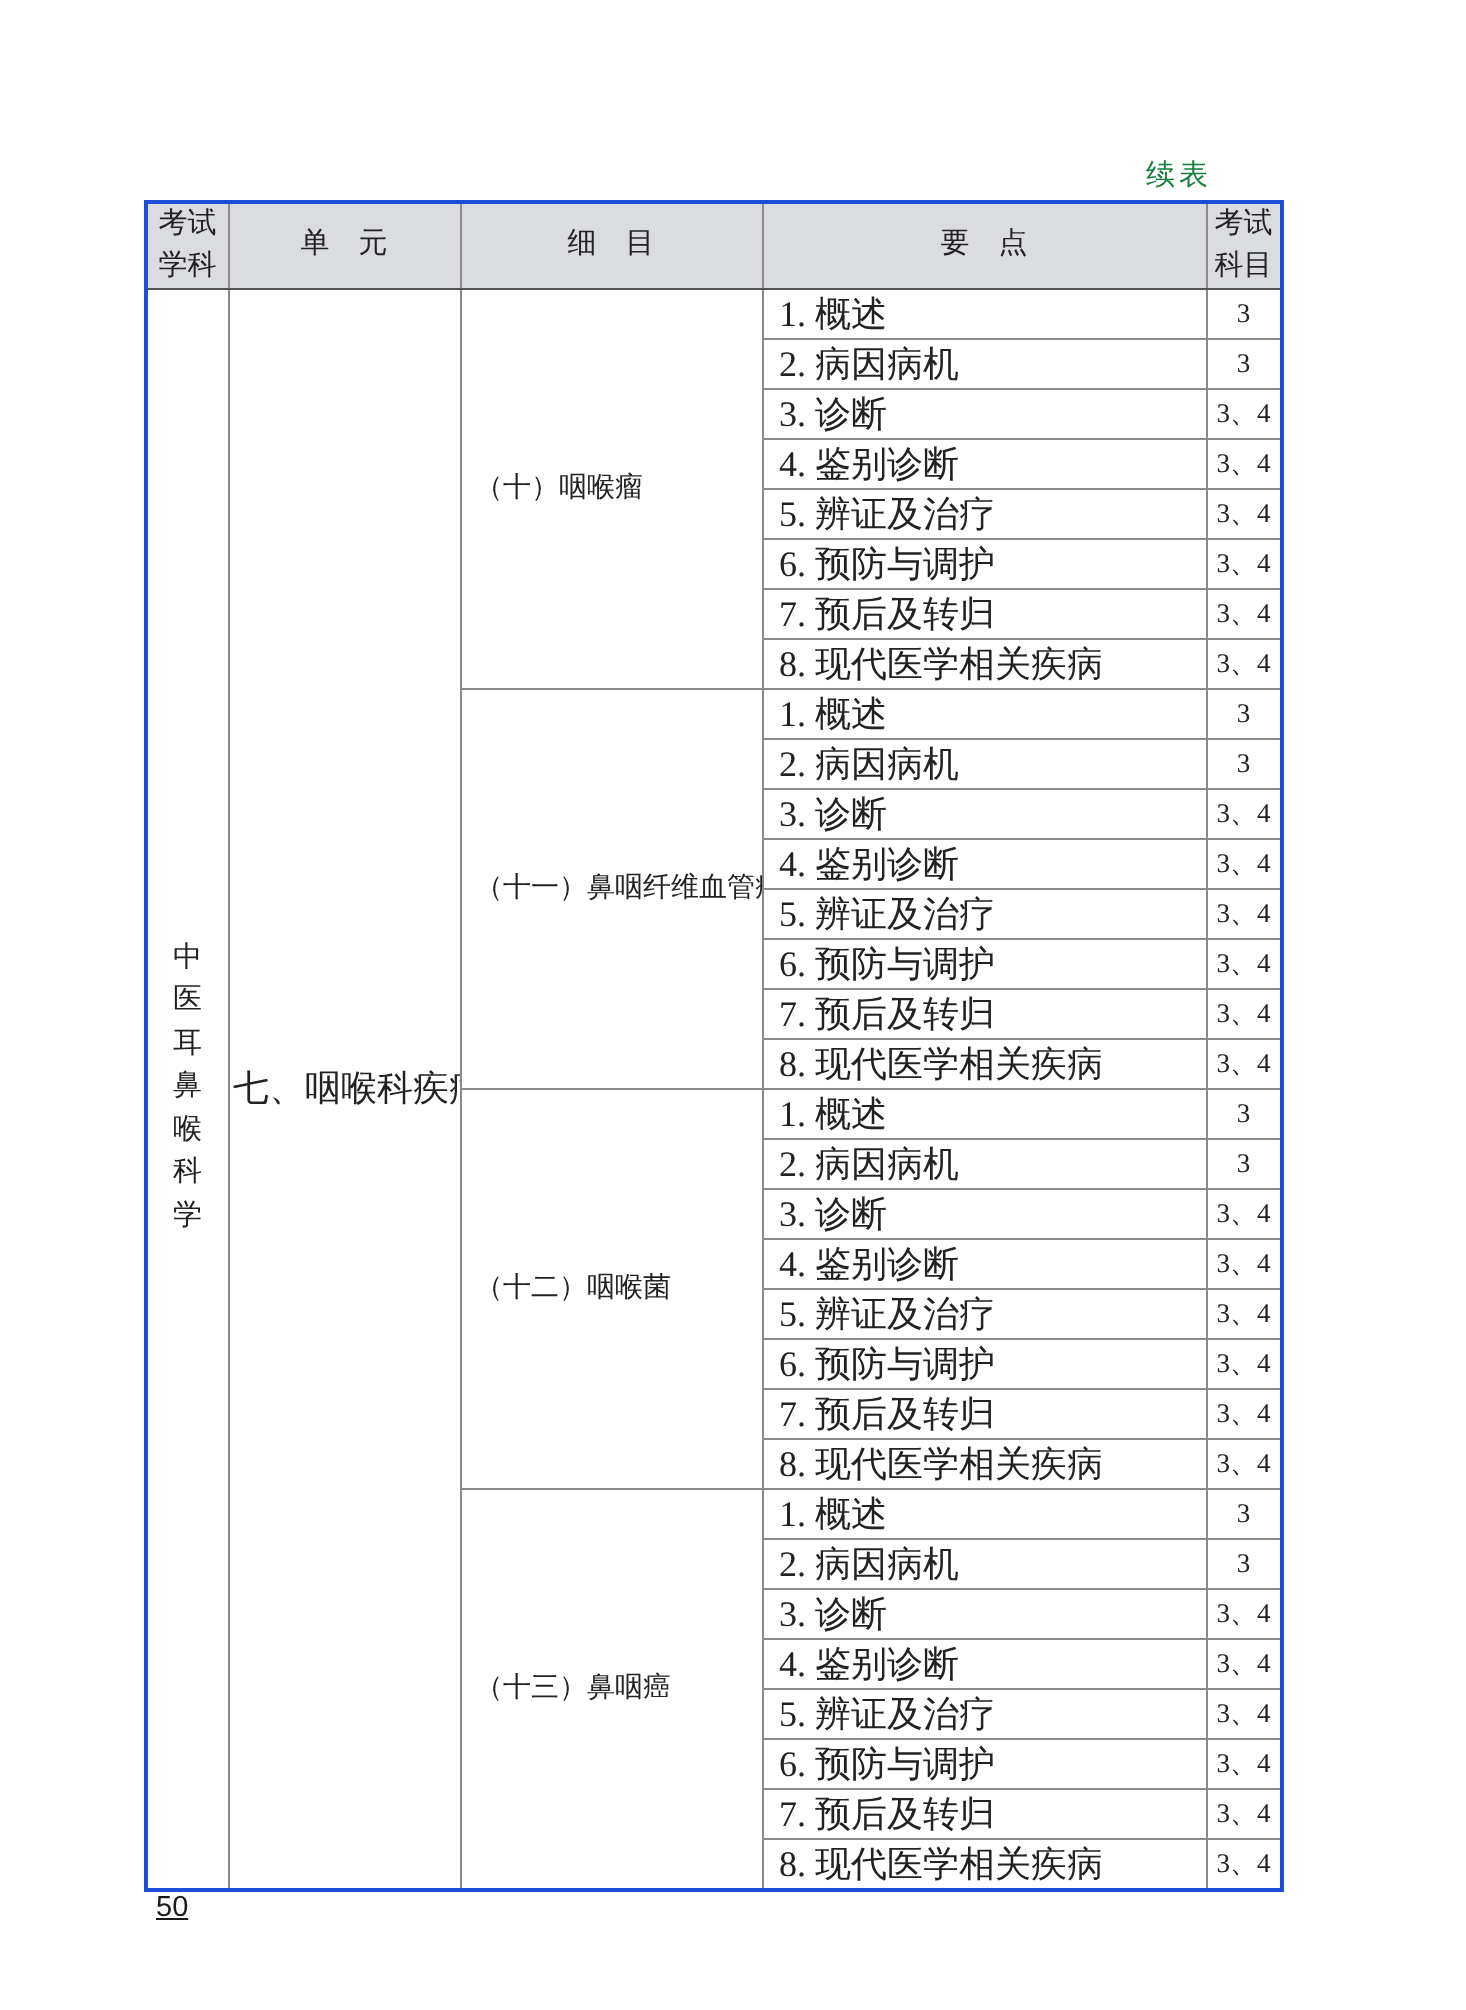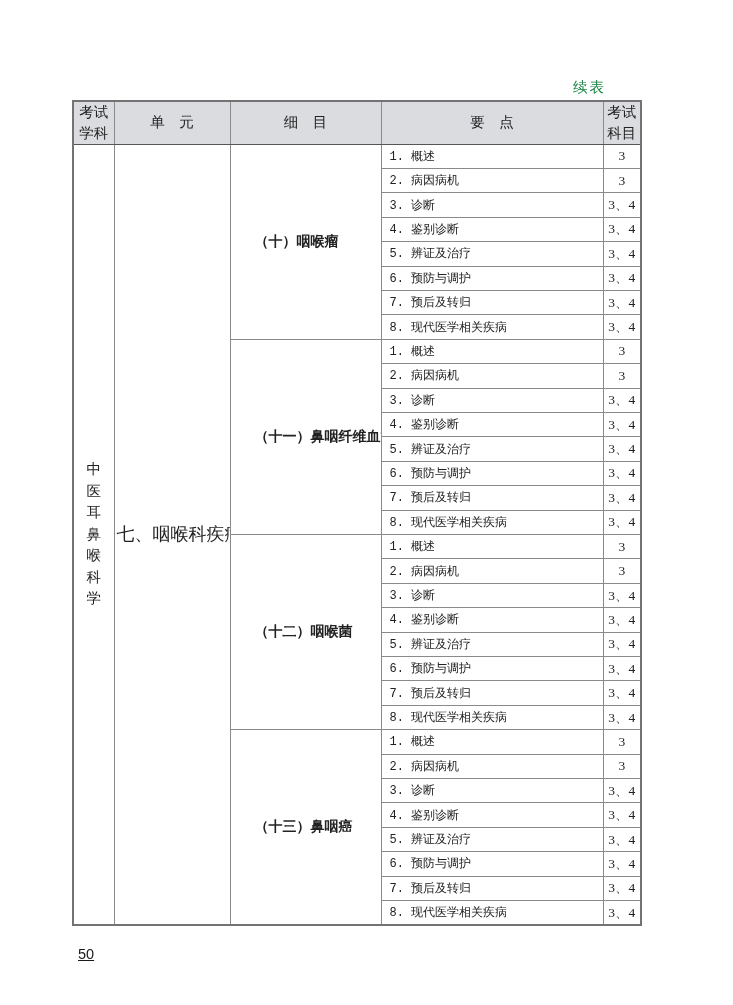--- a/index.html
+++ b/index.html
@@ -16,21 +16,21 @@
     font-size: 14.5px;
     letter-spacing: 2px;
     color: #15803d;
   }
   table.syllabus {
     position: absolute;
     left: 72px; top: 100px;
     width: 568px;
     border-collapse: collapse;
     table-layout: fixed;
-    border: 2px solid #737373;
+    border: 2px solid #1d4ed8;
   }
   col.c-subject { width: 41px; }
   col.c-unit    { width: 116px; }
   col.c-item    { width: 151px; }
   col.c-point   { width: 222px; }
   col.c-code    { width: 38px; }
 
   th, td {
     border: 1px solid #8a8a8a;
     font-weight: normal;
@@ -40,39 +40,37 @@
     background: #dbdce0;
     height: 43px;
     font-size: 14.5px;
     line-height: 1.42;
     text-align: center;
     vertical-align: middle;
     border-bottom: 1px solid #555;
   }
   tbody tr { height: 24.42px; }
   td.point-cell {
-    font-size: 12px;
+    font-size: 18px;
     text-align: left;
     padding-left: 8px;
     vertical-align: middle;
     white-space: nowrap;
-    font-family: Liberation Mono, monospace;
   }
   td.code-cell {
     font-size: 13.5px;
     text-align: center;
     vertical-align: middle;
   }
   td.item-cell {
     font-size: 14px;
     text-align: left;
-    padding-left: 24px;
+    padding-left: 7px;
     vertical-align: middle;
     white-space: nowrap;
-    font-weight: bold;
   }
   td.unit-cell {
     font-size: 18px;
     text-align: right;
     padding-left: 2px;
     vertical-align: middle;
     white-space: nowrap;
   }
   td.subject-cell {
     text-align: center;

